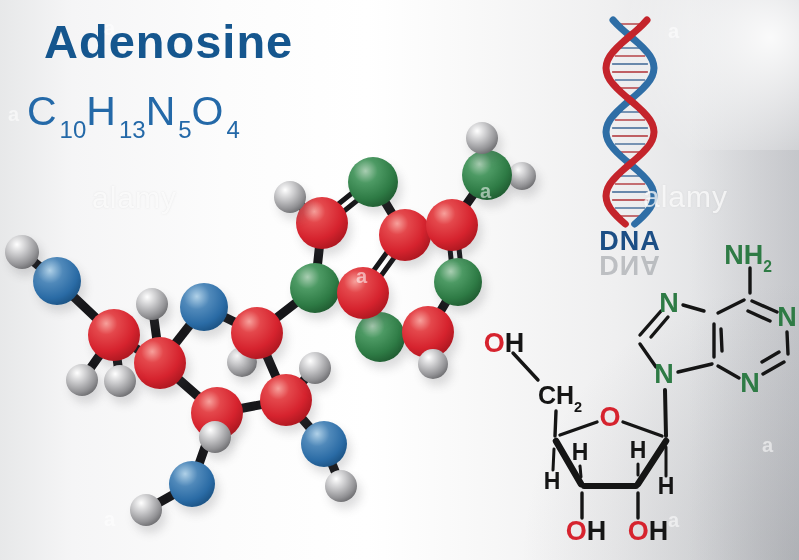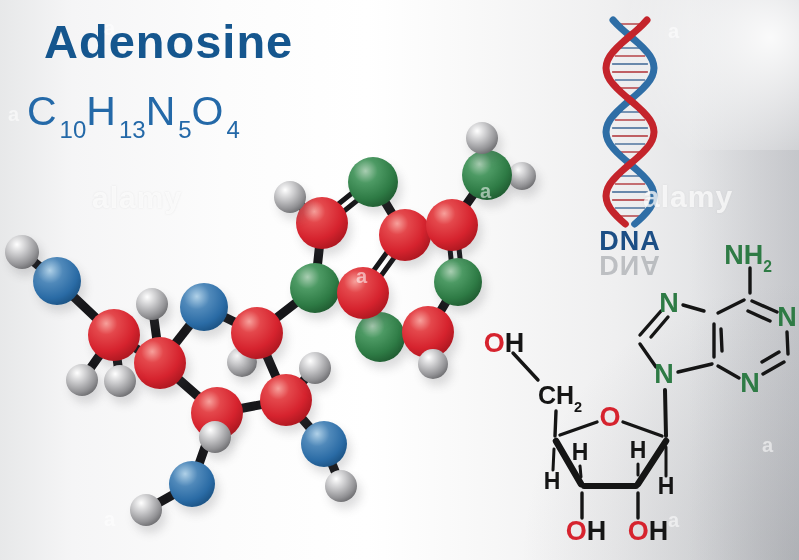--- a/index.html
+++ b/index.html
@@ -36,21 +36,21 @@
   .dna-reflection{position:absolute;left:0;top:233px;width:94px;text-align:center;
     font-size:27px;font-weight:700;color:#82878d;letter-spacing:1px;
     transform:scaleY(-1);opacity:0.45;}
 
   .logo{position:absolute;left:690px;top:1px;width:110px;text-align:center;z-index:6;}
   .logo-mark{display:block;margin:0 auto;}
   .logo-cn{font-size:25px;font-weight:700;color:#27398f;letter-spacing:1px;white-space:nowrap;margin-top:1px;}
   .logo-en{font-size:13px;font-weight:700;color:#27398f;letter-spacing:0.5px;white-space:nowrap;}
 
   #watermark-layer{position:absolute;left:0;top:0;width:100%;height:100%;z-index:30;pointer-events:none;}
-  .wm-big{position:absolute;color:rgba(255,255,255,0.72);font-size:30px;font-weight:700;
+  .wm-big{position:absolute;color:rgba(255,255,255,0.72);font-size:30px;font-weight:400;
     letter-spacing:1px;text-shadow:0 0 2px rgba(180,180,180,0.25);}
   .wm-small{position:absolute;color:rgba(255,255,255,0.55);font-size:20px;font-weight:700;}
 </style>
 </head>
 <body>
 
 <div class="stage">
   <div class="shade-right"></div>
   <div class="shade-corner"></div>
   <div class="shade-topright"></div>

